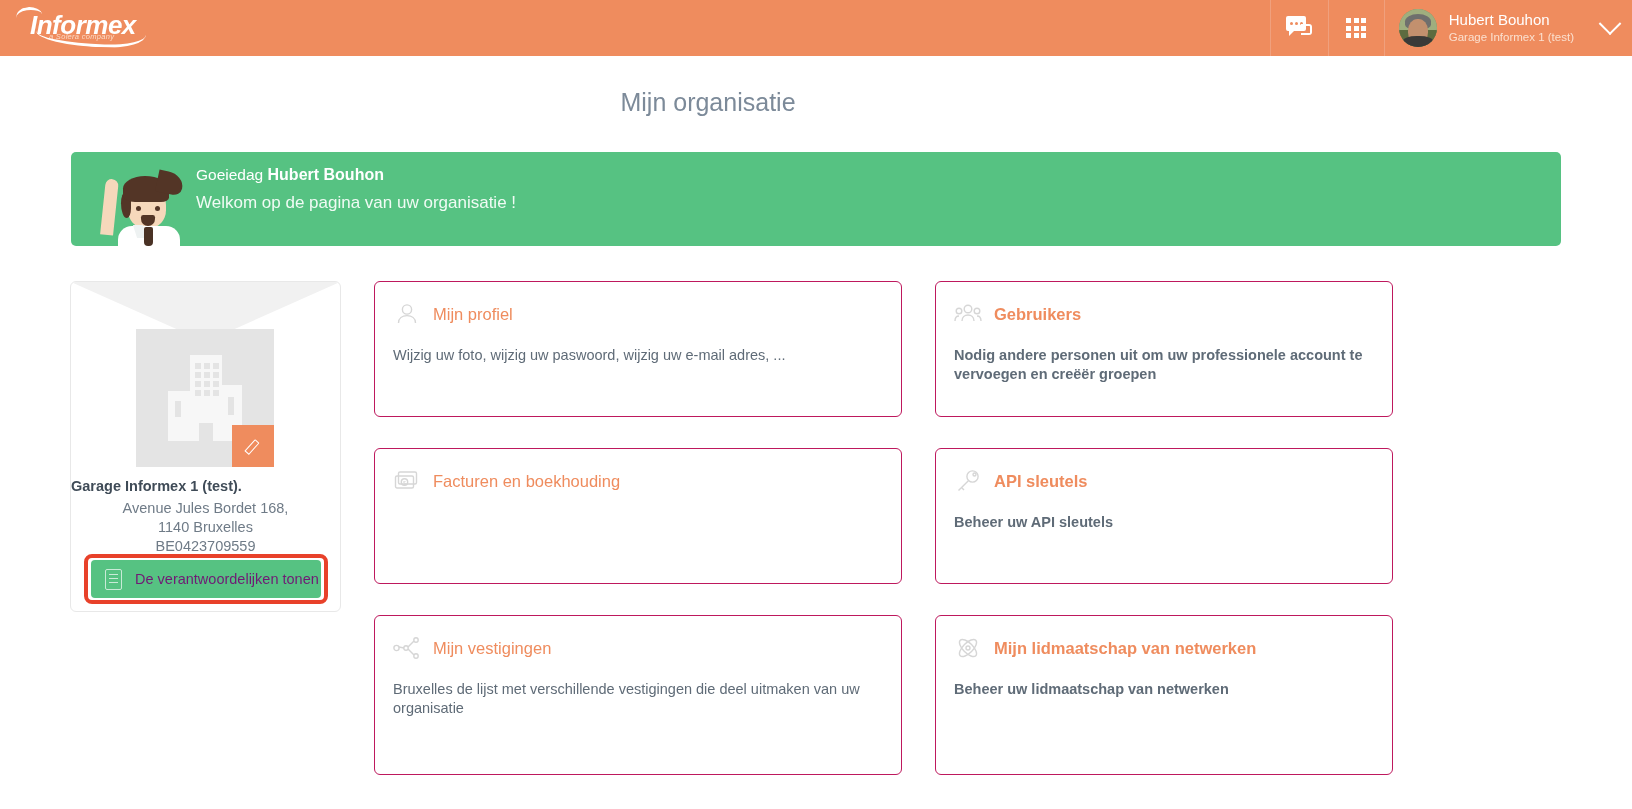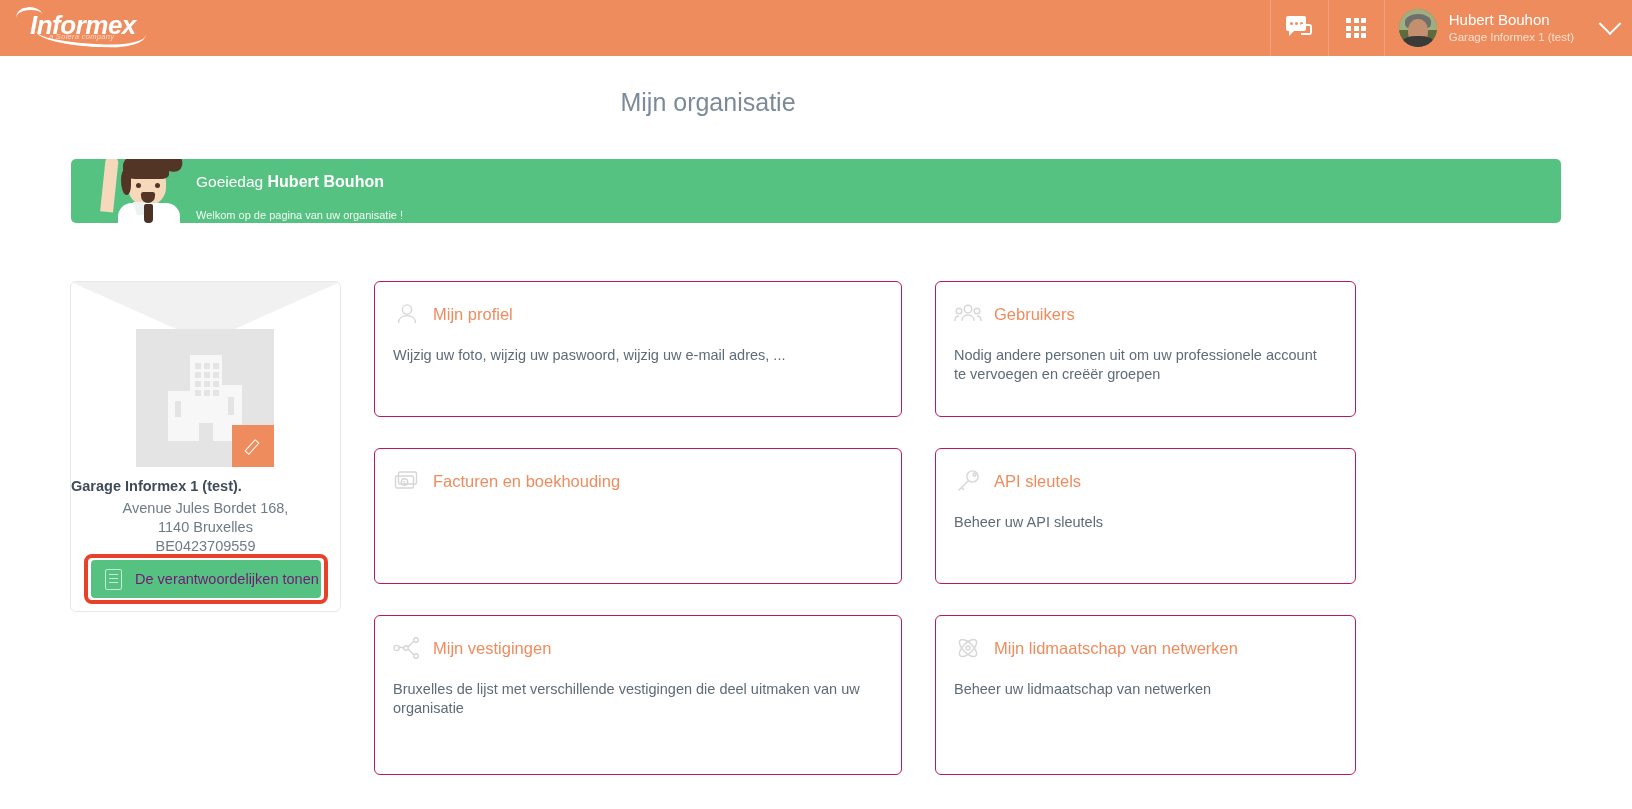--- a/index.html
+++ b/index.html
@@ -162,30 +162,30 @@
     top: 88px; left: 0; width: 1416px;
     text-align: center;
     color: #7c8a99;
     font-size: 25px;
     font-weight: normal;
   }
 
   
   .banner {
     position: absolute;
-    left: 71px; top: 159px;
-    width: 1490px; height: 64px;
+    left: 71px; top: 152px;
+    width: 1490px; height: 94px;
     background: #56c282;
     border-radius: 5px;
     overflow: hidden;
   }
   .banner-text { position: absolute; left: 125px; top: 14px; }
   .banner-line1 { color: #ffffff; font-size: 15.5px; }
   .banner-line1 b { font-weight: bold; font-size: 16px; }
-  .banner-line2 { color: #f0fbf4; font-size: 11px; margin-top: 18px; }
+  .banner-line2 { color: #f0fbf4; font-size: 17px; margin-top: 9px; }
 
   
   .toon { position: absolute; left: 28px; bottom: 0; width: 96px; height: 76px; }
   .toon .arm {
     position: absolute; left: 4px; top: 9px;
     width: 13px; height: 56px;
     background: #f6d8bb; border-radius: 7px 7px 0 0;
     transform: rotate(6deg);
   }
   .toon .head {
@@ -332,21 +332,21 @@
   
   .cards { position: absolute; left: 374px; top: 281px; }
   .fcard {
     position: absolute;
     width: 528px;
     background: #ffffff;
     border: 1px solid #be185d;
     border-radius: 6px;
     cursor: pointer;
   }
-  .fcard.col2 { left: 561px; width: 421px; }
+  .fcard.col2 { left: 561px; width: 458px; font-weight: bold; }
   .fcard.r1 { top: 0;   height: 136px; }
   .fcard.r2 { top: 167px; height: 136px; }
   .fcard.r3 { top: 334px; height: 160px; }
   .fcard-head {
     display: flex; align-items: center;
     padding: 18px 0 0 18px;
   }
   .fcard-icon {
     width: 28px; height: 28px;
     display: flex; align-items: center; justify-content: center;

